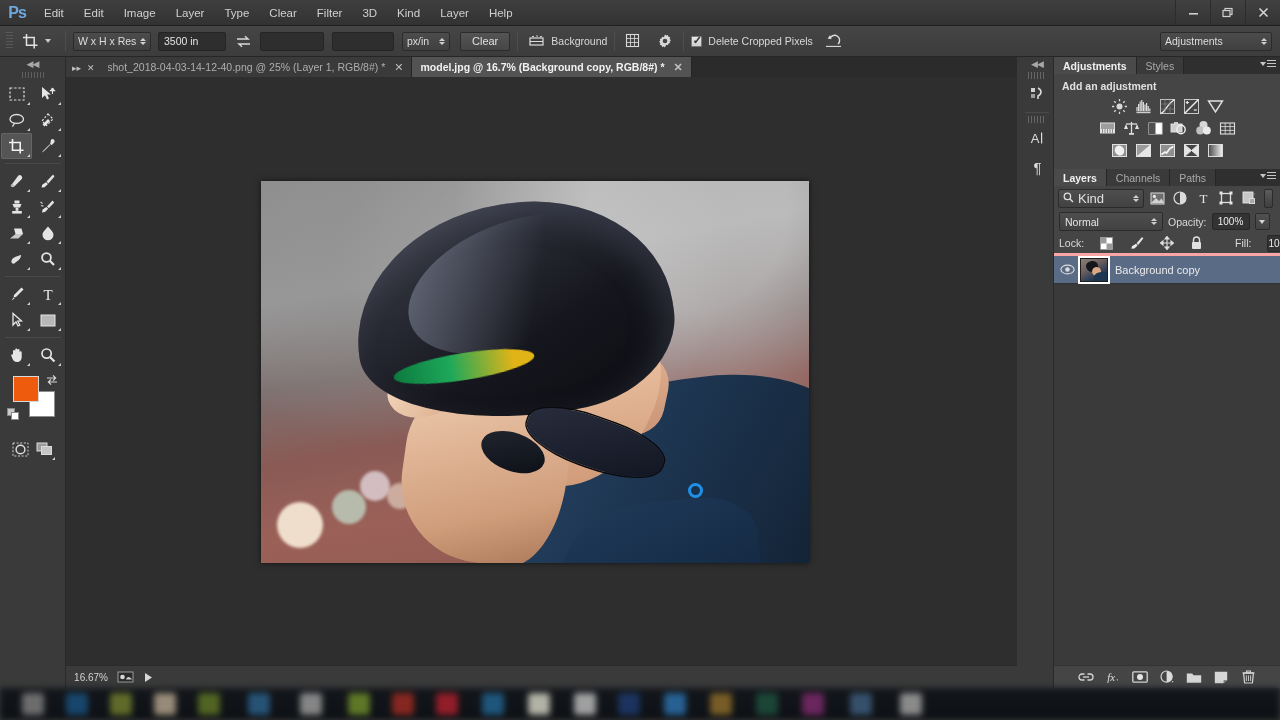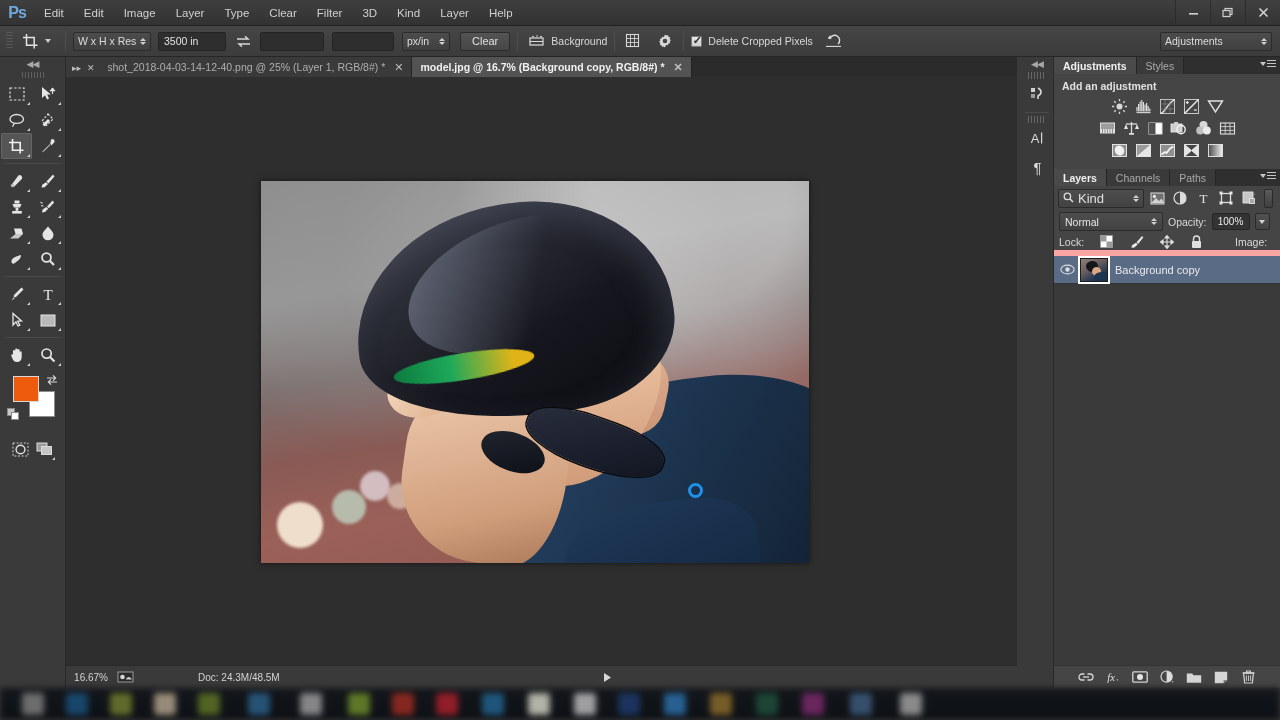--- a/index.html
+++ b/index.html
@@ -167,21 +167,21 @@
 
   .lp-blend { height:23px; display:flex; align-items:center; padding:0 5px; gap:5px; }
   .blend-sel { width:104px; height:19px; background:linear-gradient(#4e4e4e,#424242); border:1px solid #2b2b2b; border-radius:2px;
                display:flex; align-items:center; padding:0 5px; font-size:10.5px; color:#e6e6e6; }
   .lbl-sm { font-size:10.5px; color:#dadada; white-space:nowrap; }
   .num-box { width:38px; height:17px; background:#333333; border:1px solid #262626; border-radius:2px;
              display:flex; align-items:center; justify-content:center; font-size:10px; color:#ececec; }
   .mini-tri { width:15px; height:17px; background:linear-gradient(#505050,#434343); border:1px solid #2b2b2b; border-radius:2px;
               display:flex; align-items:center; justify-content:center; }
 
-  .lp-lock { height:23px; display:flex; align-items:center; padding:0 5px; gap:16px; border-bottom:6px solid #fca5a5; }
+  .lp-lock { height:23px; display:flex; align-items:center; padding:0 5px; gap:16px; border-bottom:3px solid #fca5a5; }
 
   .layerlist { background:#3d3d3d; }
   .layerrow { height:28px; display:flex; align-items:center; border-bottom:1px solid #333333; padding-left:2px; }
   .layerrow.sel { background:#5a6b86; }
   .eye { width:22px; display:flex; align-items:center; justify-content:center; }
   .thumb { width:28px; height:24px; border:1px solid #1d1d1d; margin-right:7px; position:relative; overflow:hidden;
            background:linear-gradient(150deg,#8a8076 0%,#6d5f60 38%,#2a3c56 70%,#1a2636 100%); }
   .thumb.active { outline:2px solid #ffffff; outline-offset:0px; margin-left:2px; }
   .thumb .t-hair { position:absolute; left:18%; top:10%; width:48%; height:48%; background:#14161c; border-radius:50% 50% 40% 60%; transform:rotate(-10deg); }
   .thumb .t-face { position:absolute; left:42%; top:38%; width:34%; height:42%; background:#dba886; border-radius:50%; transform:rotate(18deg); }
@@ -575,21 +575,20 @@
 
   <div class="statusbar">
     <div class="sb-zoom">16.67%</div>
     <div class="sb-ico">
       <svg width="17" height="12" viewBox="0 0 17 12">
           <rect x="1" y="1" width="15" height="10" fill="#2b2b2b" stroke="#9a9a9a" stroke-width="1"></rect>
           <circle cx="5.5" cy="6" r="2.3" fill="#d6d6d6"></circle>
           <path d="M9 8.6 C10.5 5 13 5.6 15 8.6 Z" fill="#cfcfcf"></path>
         </svg>
     </div>
-    <div class="sb-doc">Doc: 24.3M/48.5M</div>
     <div class="sb-arrow">
       <svg width="9" height="11" viewBox="0 0 9 11">
           <path d="M1 1 L8 5.5 L1 10 Z" fill="#d6d6d6"></path>
         </svg>
     </div>
     <div style="flex:1"></div>
   </div>
 
   <div class="minidock">
     <div class="md-collapse">◀◀</div>
@@ -849,21 +848,21 @@
               <path d="M7 0.5 L9 3 H5 Z M7 13.5 L5 11 H9 Z M0.5 7 L3 5 V9 Z M13.5 7 L11 9 V5 Z M7 3 V11 M3 7 H11" fill="#e0e0e0" stroke="#e0e0e0" stroke-width="1.1"></path>
             </svg>
         </div>
         <div class="fico">
           <svg width="13" height="14" viewBox="0 0 13 14">
               <path d="M3.5 6 V4 a3 3 0 0 1 6 0 V6" fill="none" stroke="#e0e0e0" stroke-width="1.4"></path>
               <rect x="2" y="6" width="9" height="7" rx="1" fill="#e0e0e0"></rect>
             </svg>
         </div>
         <div style="flex:1"></div>
-        <div class="lbl-sm">Image:</div>
+        <div class="lbl-sm">Fill:</div>
         <div class="num-box">100%</div>
         <div class="mini-tri">
           <span style="width:0;height:0;border-left:3.5px solid transparent;border-right:3.5px solid transparent;border-top:4px solid #d4d4d4;"></span>
         </div>
       </div>
 
       <div class="layerlist">
         <div class="layerrow sel">
           <div class="eye">
             <svg width="15" height="11" viewBox="0 0 15 11">

